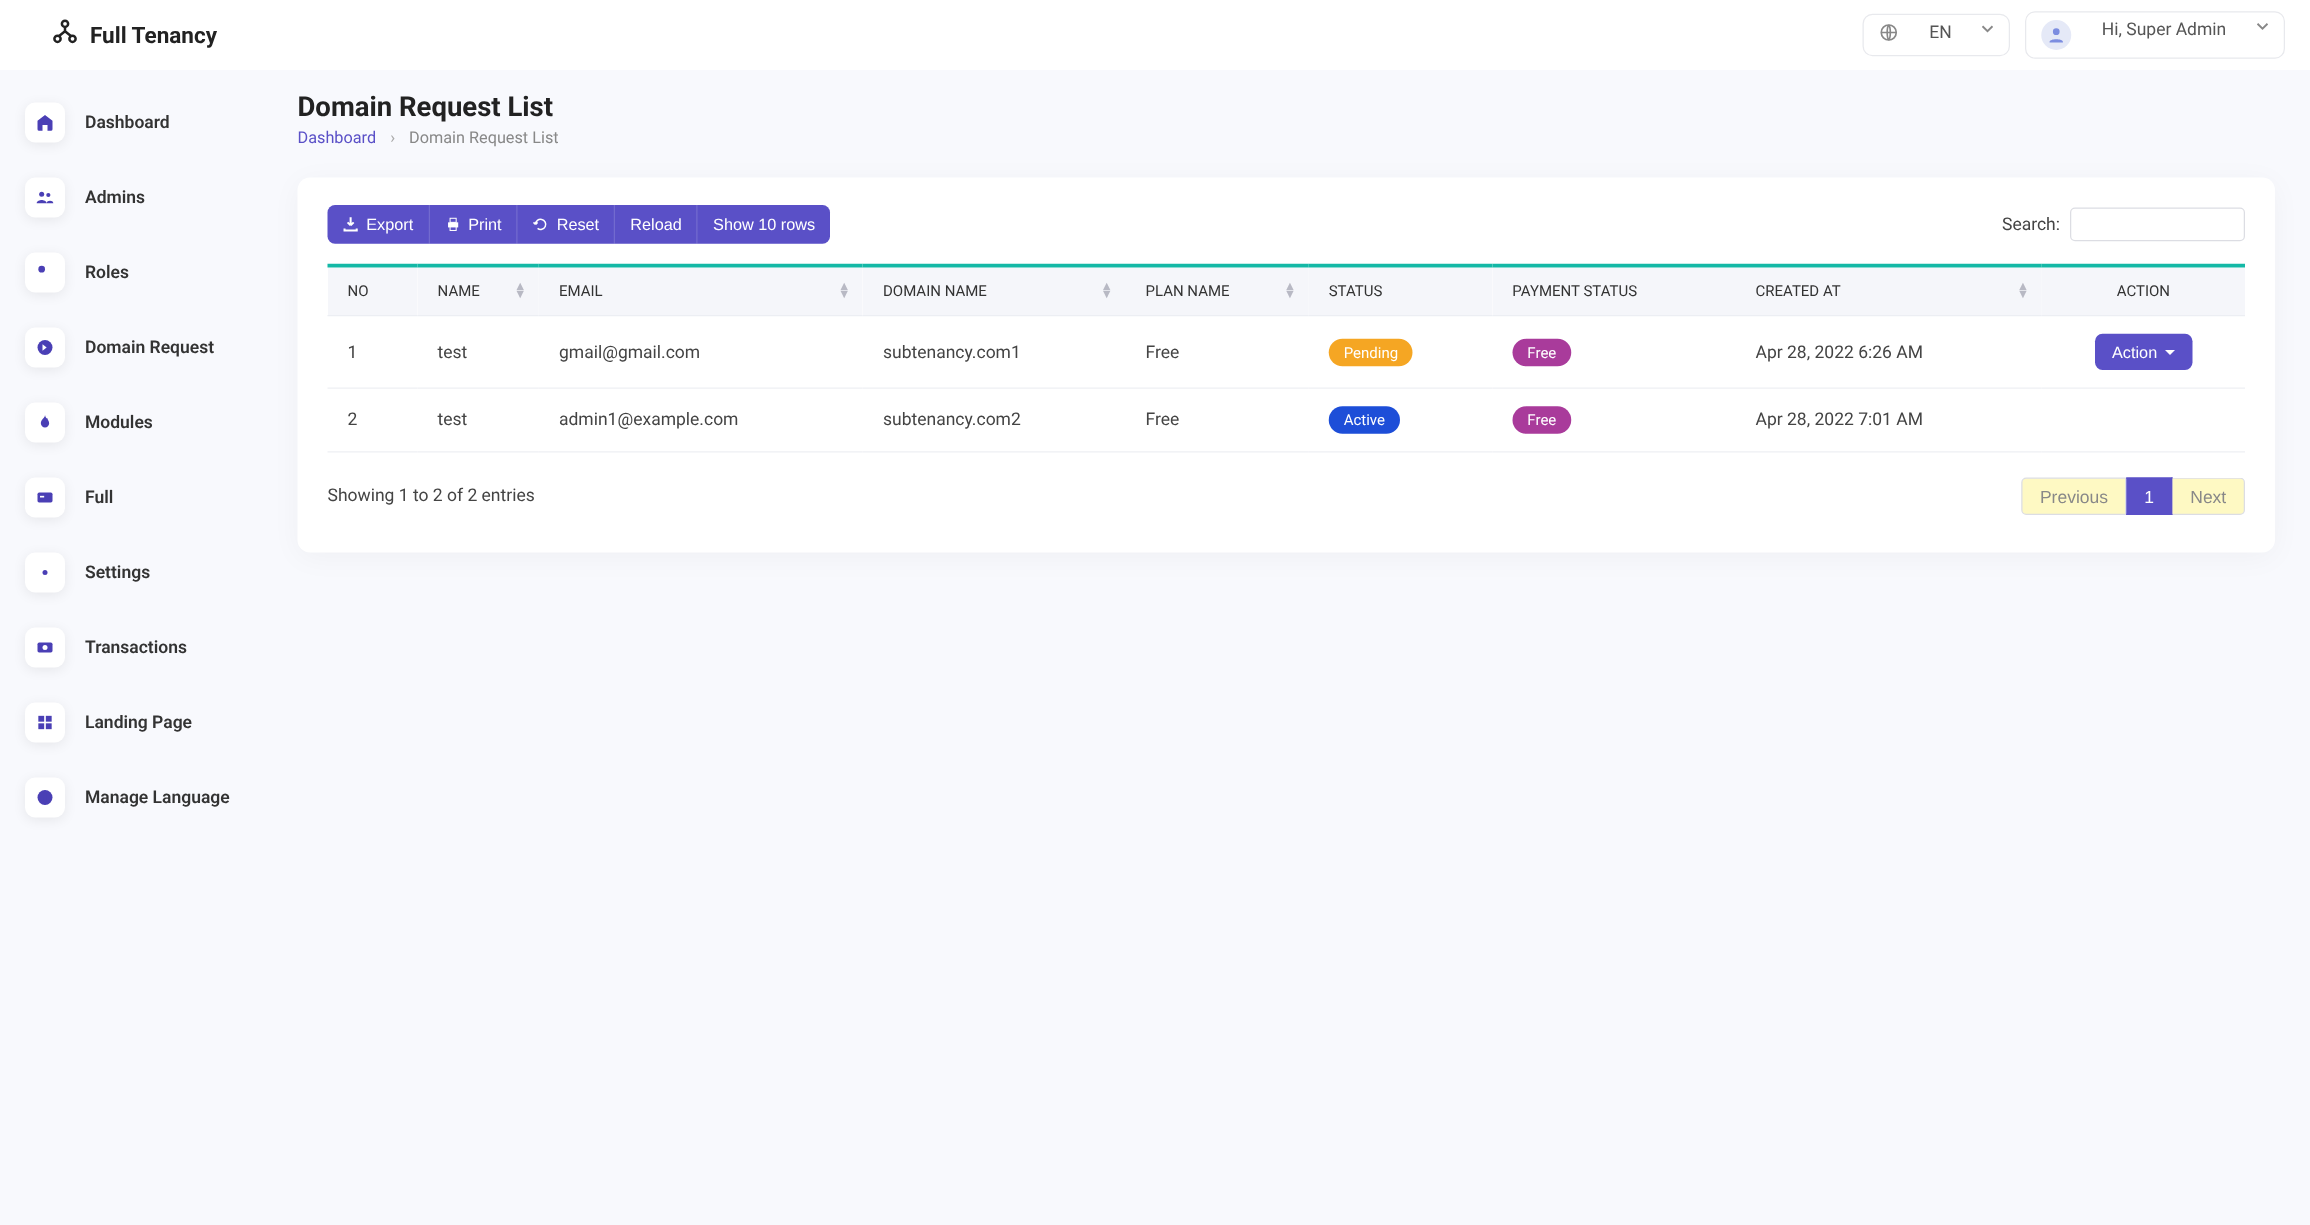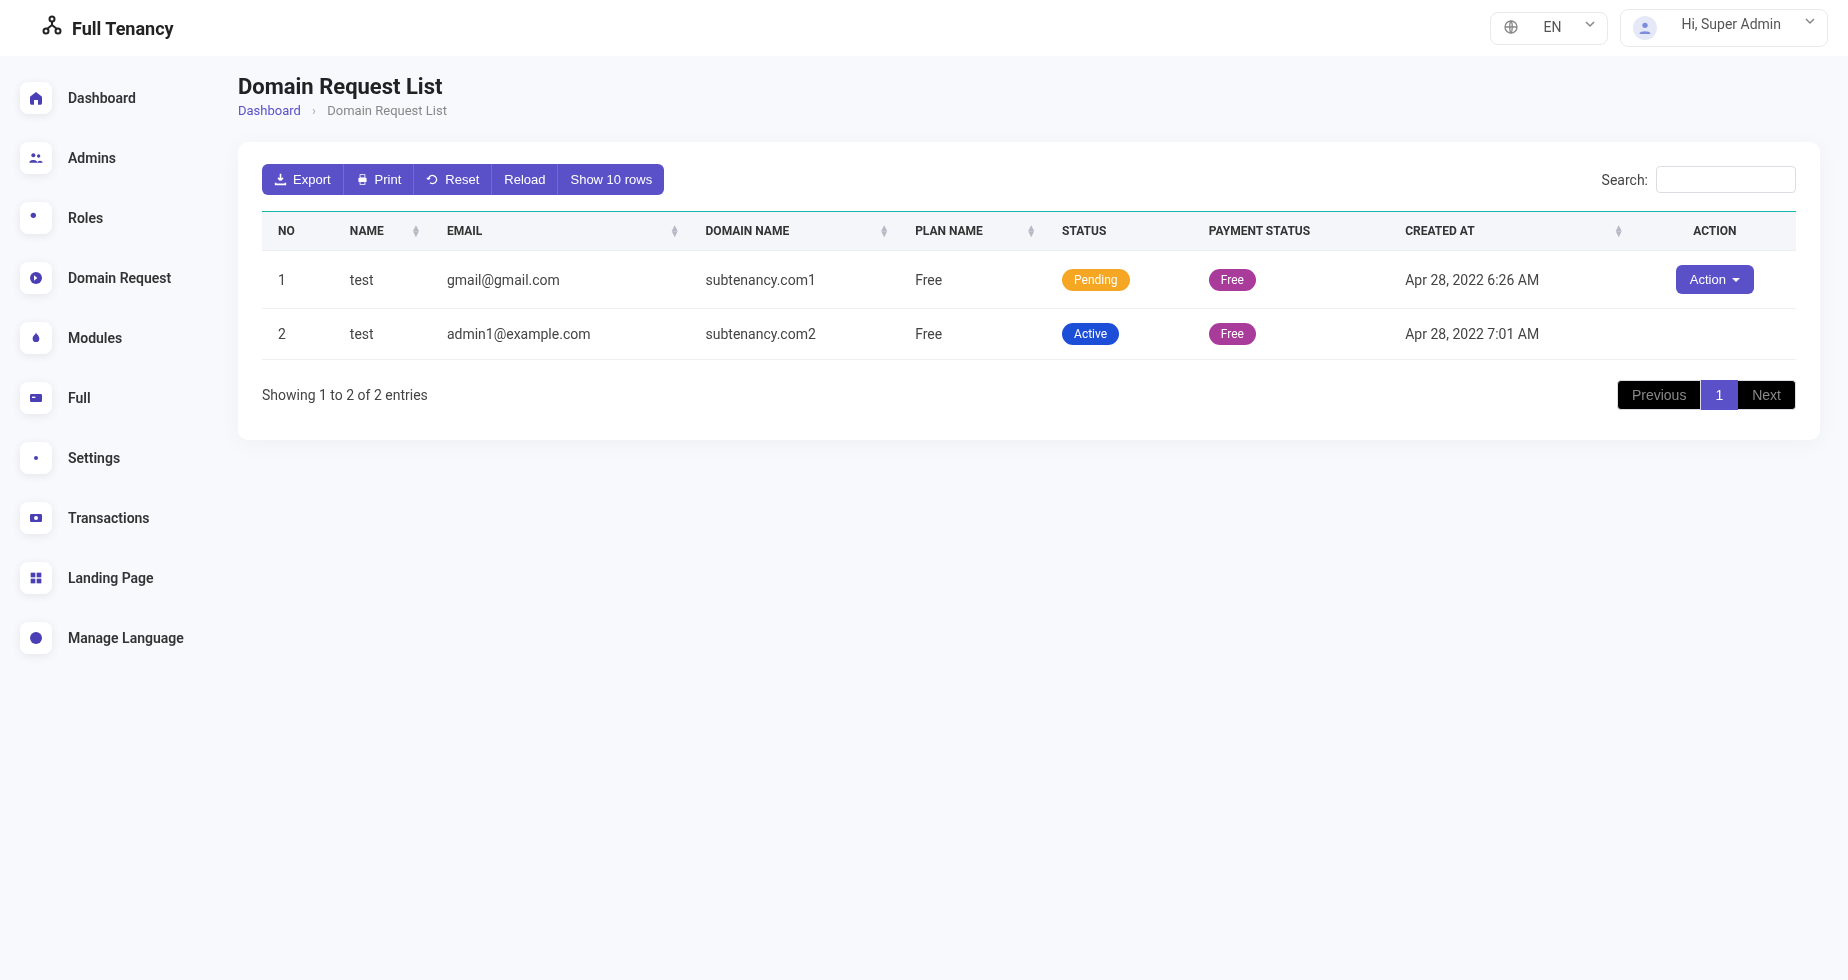--- a/index.html
+++ b/index.html
@@ -144,24 +144,24 @@
   table {
     width: 100%;
     border-collapse: collapse;
     font-size: 14px;
   }
   thead th {
     background: #f5f6fa;
     text-align: left;
     padding: 12px 16px;
     font-size: 12px;
-    font-weight: 700;
+    font-weight: 400;
     color: #333;
     text-transform: uppercase;
-    border-top: 1px solid #14b8a6;
+    border-top: 3px solid #14b8a6;
     border-bottom: 1px solid #eceef3;
     position: relative;
   }
   thead th .sort {
     position: absolute;
     right: 10px;
     top: 50%;
     transform: translateY(-50%);
     color: #b8b9c4;
     font-size: 10px;
@@ -207,21 +207,21 @@
     align-items: center;
     margin-top: 20px;
     font-size: 14px;
     color: #444;
   }
   .paginate {
     display: flex;
     gap: 0;
   }
   .paginate button {
-    background: #000000;
+    background: #fef9c3;
     border: 1px solid #dcdde3;
     color: #888;
     padding: 6px 14px;
     font-size: 14px;
     cursor: pointer;
   }
   .paginate button:first-child { border-radius: 4px 0 0 4px; }
   .paginate button:last-child  { border-radius: 0 4px 4px 0; }
   .paginate button.active {
     background: #5a50c7;

